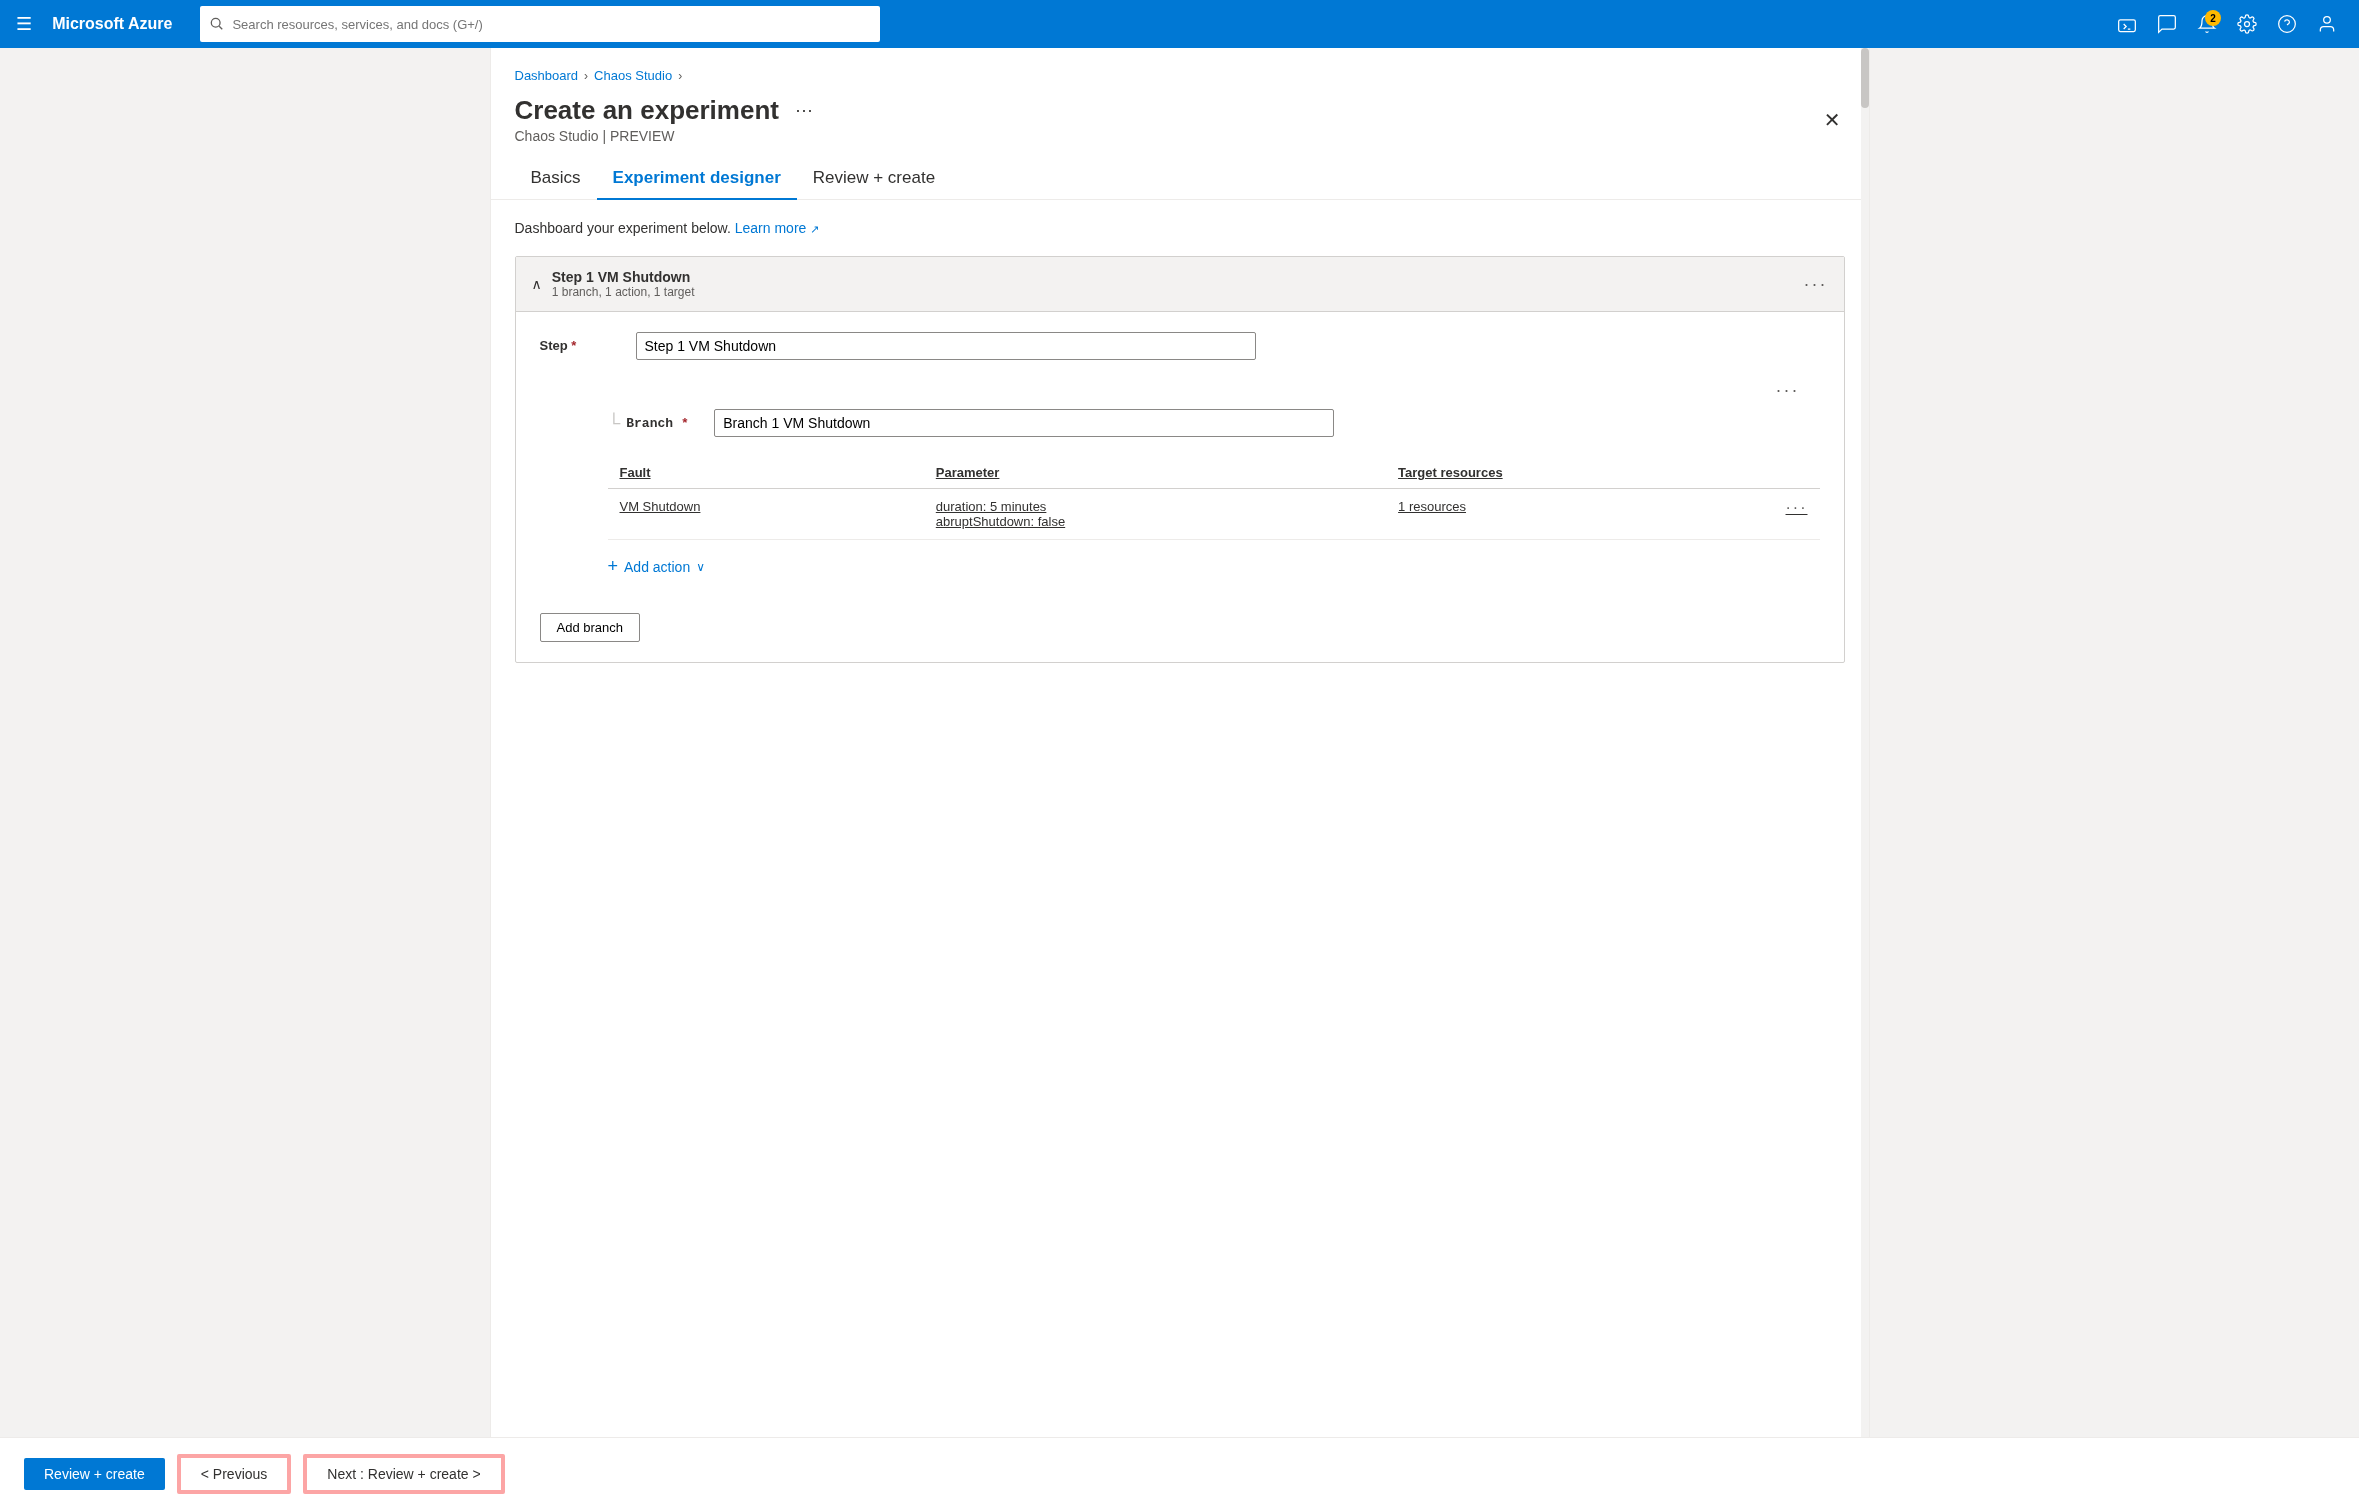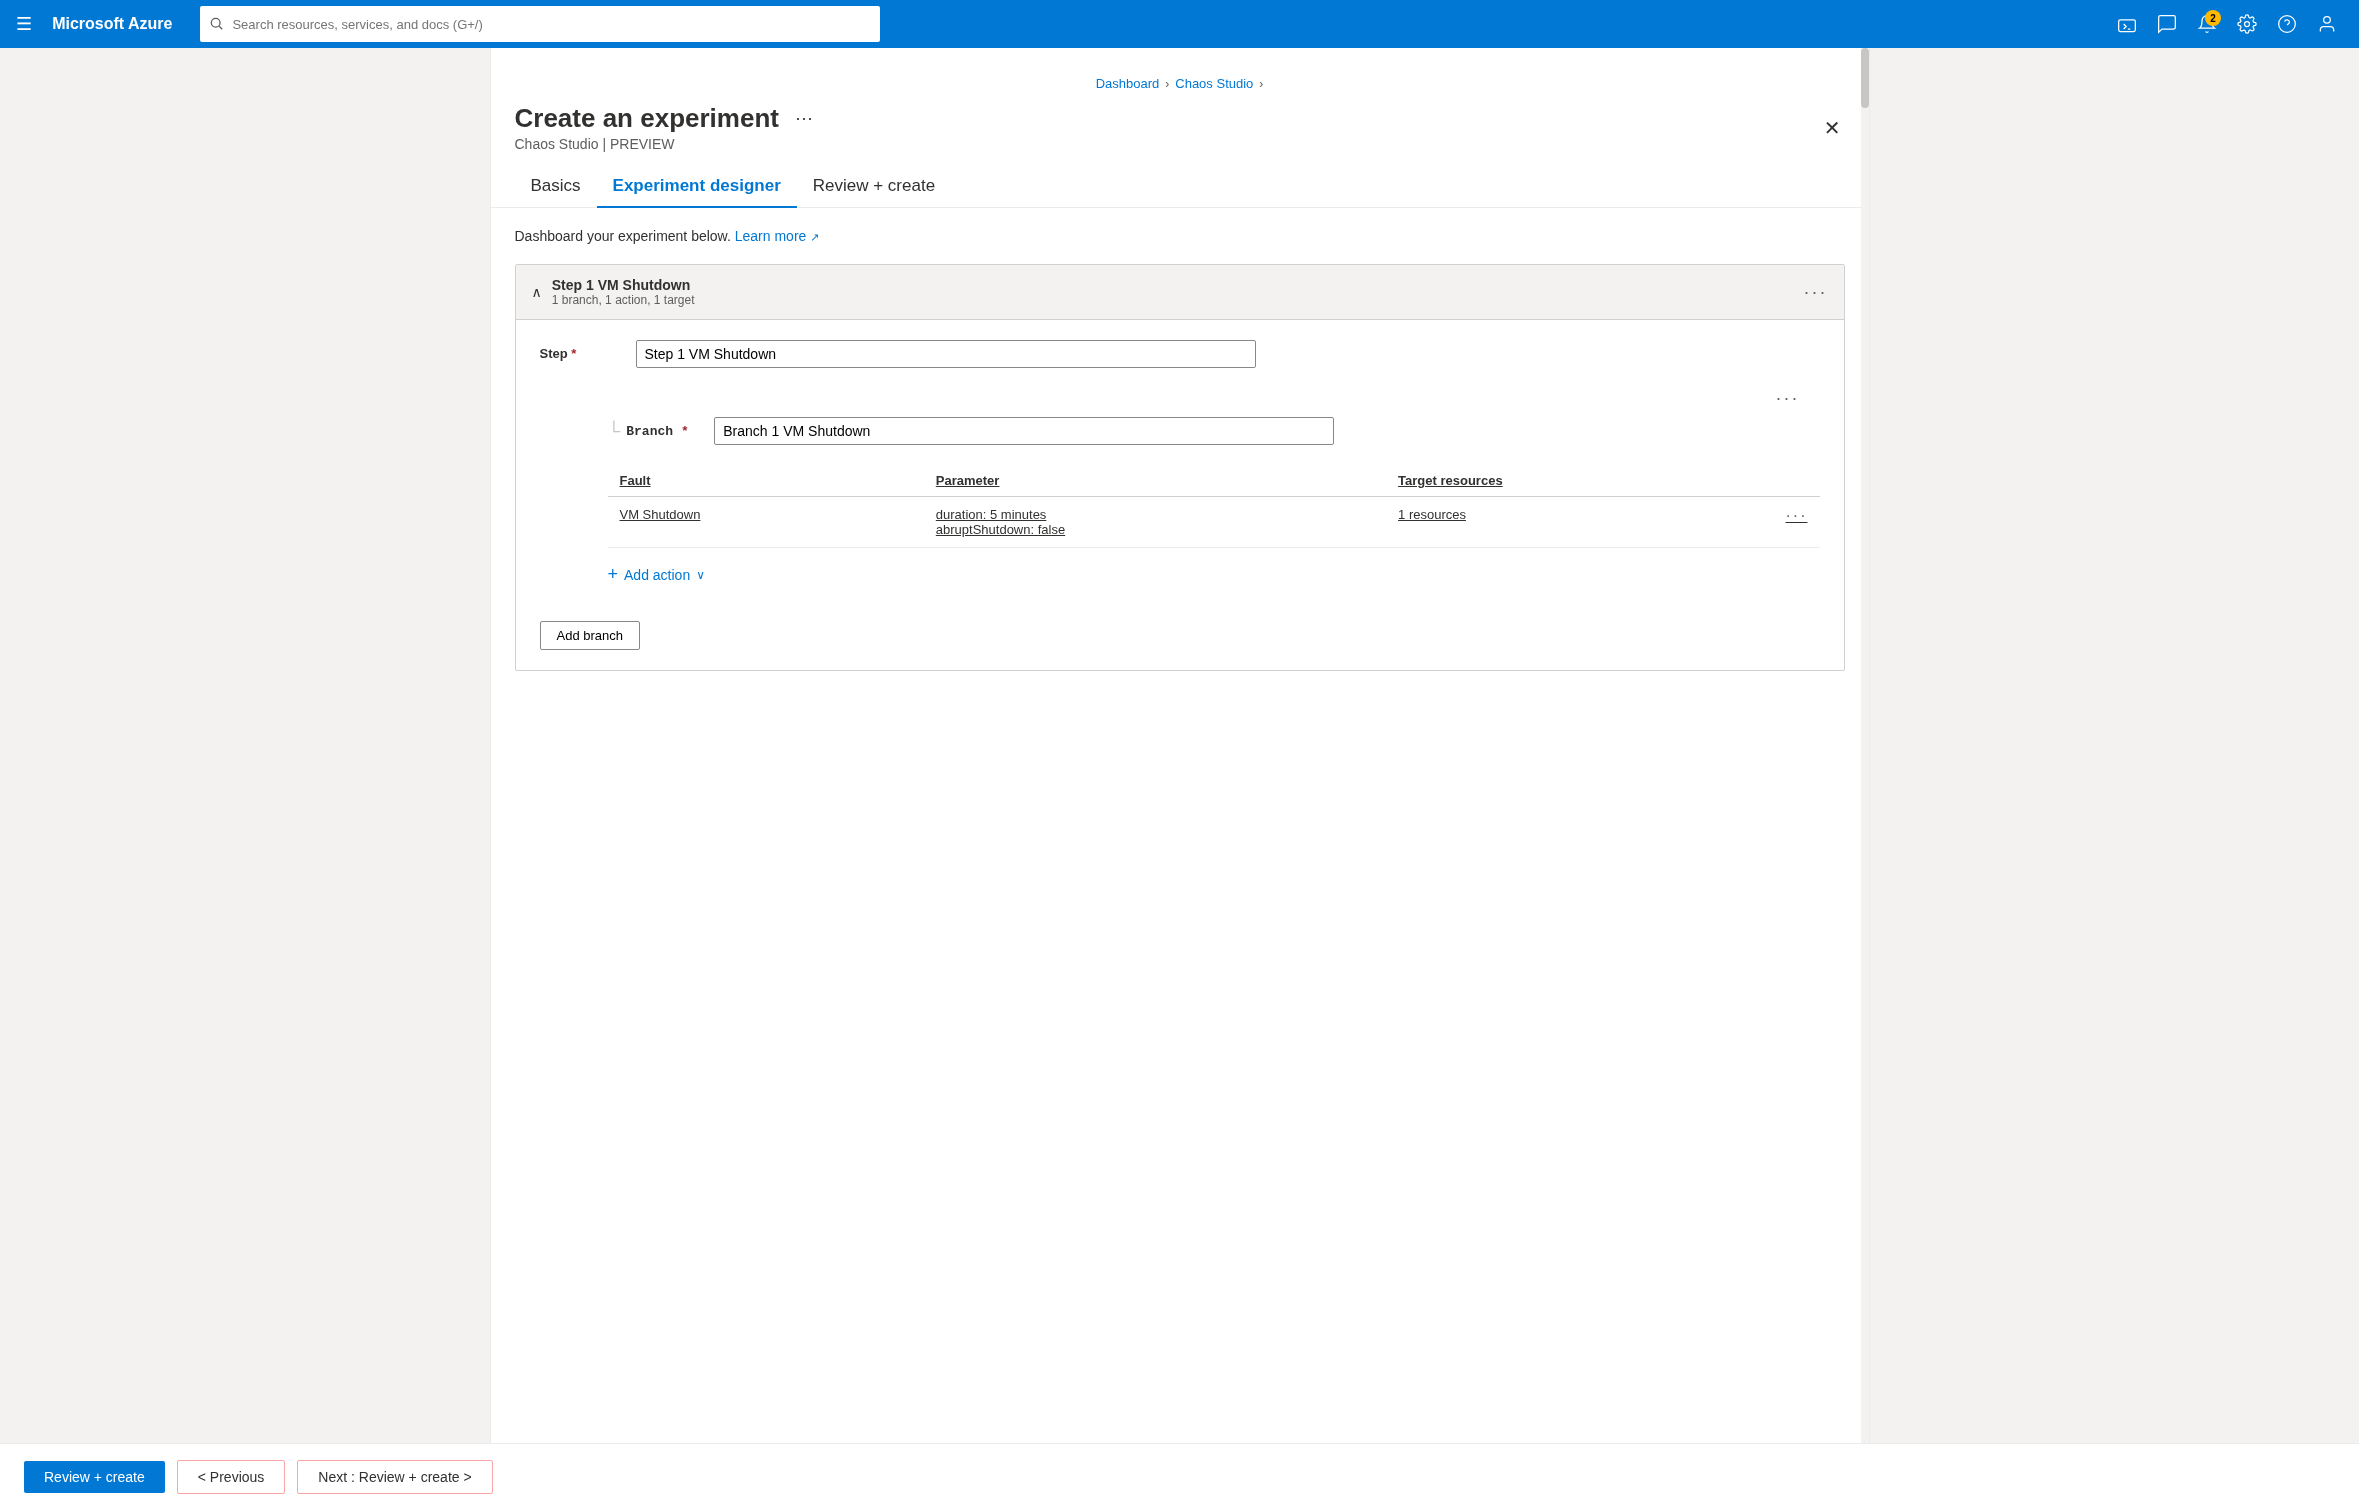--- a/index.html
+++ b/index.html
@@ -54,26 +54,25 @@
       max-width: 1380px;
       margin: 0 auto;
       min-height: calc(100vh - 48px);
       position: relative;
       border-left: 1px solid #edebe9;
       border-right: 1px solid #edebe9;
     }
 
     
     .breadcrumb {
-      padding: 28px 24px 0;
+      padding: 20px 24px 0;
       display: flex;
       align-items: center;
       gap: 6px;
       font-size: 13px;
-      justify-content: center;
     }
     .breadcrumb a { color: #0078d4; text-decoration: none; }
     .breadcrumb-sep { color: #605e5c; font-size: 12px; }
 
     
     .page-header {
       padding: 12px 24px 0;
       display: flex;
       align-items: center;
       justify-content: space-between;
@@ -239,21 +238,21 @@
       color: white;
       border: none;
       padding: 8px 20px;
       font-size: 14px;
       cursor: pointer;
       border-radius: 2px;
     }
     .btn-secondary {
       background: white;
       color: #323130;
-      border: 1px solid #fca5a5;
+      border: 4px solid #fca5a5;
       padding: 8px 20px;
       font-size: 14px;
       cursor: pointer;
       border-radius: 2px;
     }
 
     
     .scroll-track {
       position: absolute;
       right: 0;

